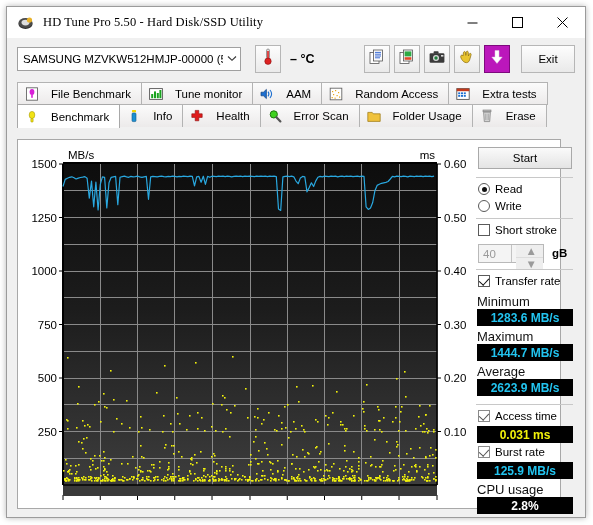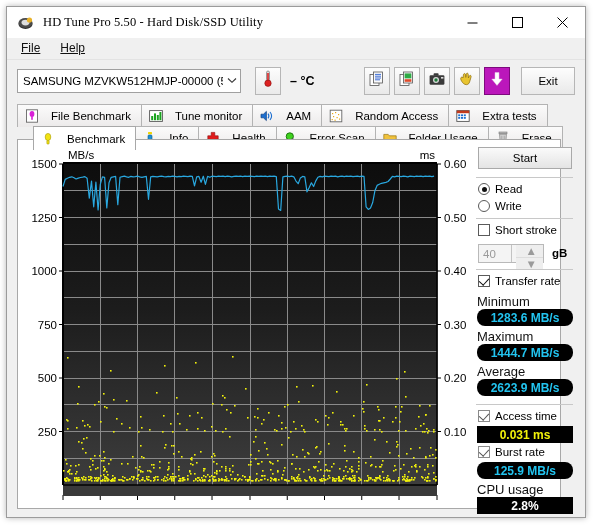--- a/index.html
+++ b/index.html
@@ -66,21 +66,21 @@
   .exit-btn{
     position:absolute;right:10px;width:54px;height:28px;
     border:1px solid #b6b6b6;background:linear-gradient(#fdfdfd,#e9e9e9);
     display:flex;align-items:center;justify-content:center;
     font-size:11.5px;color:#000;box-sizing:border-box;
   }
   
   .tabzone{position:relative;height:46px;margin-top:2px;}
   .tabrow{position:absolute;left:10px;display:flex;height:23px;}
   .tabrow.r1{top:0;}
-  .tabrow.r2{top:22px;margin-left:16px;}
+  .tabrow.r2{top:22px;}
   .tab{
     height:23px;display:flex;align-items:center;gap:12px;
     padding:0 10px 0 7px;box-sizing:border-box;
     background:linear-gradient(#fbfbfb,#eceaea);
     border:1px solid #b3b3b3;border-bottom:none;
     font-size:11.5px;color:#000;white-space:nowrap;
     margin-right:-1px;
   }
   .tab.active{
     background:#fff;border-color:#a8a8a8;height:24px;position:relative;z-index:5;
@@ -138,21 +138,21 @@
   .spinb{flex:1;display:flex;align-items:center;justify-content:center;
     font-size:6px;color:#444;background:#eee;}
   .spinb:first-child{border-bottom:1px solid #ddd;}
   .gb-label{position:absolute;left:79px;font-size:11.5px;font-weight:bold;}
   .lbl{position:absolute;left:4px;font-size:13px;color:#111;}
   .val{
     position:absolute;left:4px;width:96px;height:17px;background:#000;
     display:flex;align-items:center;justify-content:center;
     font-size:12px;font-weight:bold;box-sizing:border-box;
   }
-  .val.cyan{color:#22c4f0;border-radius:8px;}
+  .val.cyan{color:#22c4f0;}
   .val.yellow{color:#f2f20a;}
   .val.white{color:#ffffff;}
 </style>
 </head>
 <body>
 
 <div class="window">
 
   <div class="titlebar">
     <div class="app-icon">
@@ -177,24 +177,20 @@
       </div>
       <div class="winbtn close">
         <svg width="11" height="11" viewBox="0 0 11 11">
             <line x1="0.5" y1="0.5" x2="10.5" y2="10.5" stroke="currentColor" stroke-width="1"></line>
             <line x1="10.5" y1="0.5" x2="0.5" y2="10.5" stroke="currentColor" stroke-width="1"></line>
           </svg>
       </div>
     </div>
   </div>
 
-  <div class="menubar">
-    <div class="menu-item"><u>File</u></div>
-    <div class="menu-item"><u>Help</u></div>
-  </div>
 
   <div class="toolbar">
     <div class="devsel">
       <div class="devsel-text">SAMSUNG MZVKW512HMJP-00000 (512</div>
       <div class="devsel-arrow">
         <svg width="10" height="7" viewBox="0 0 10 7">
             <path d="M1 1.5 L5 5.3 L9 1.5" fill="none" stroke="#333" stroke-width="1.1"></path>
           </svg>
       </div>
     </div>

